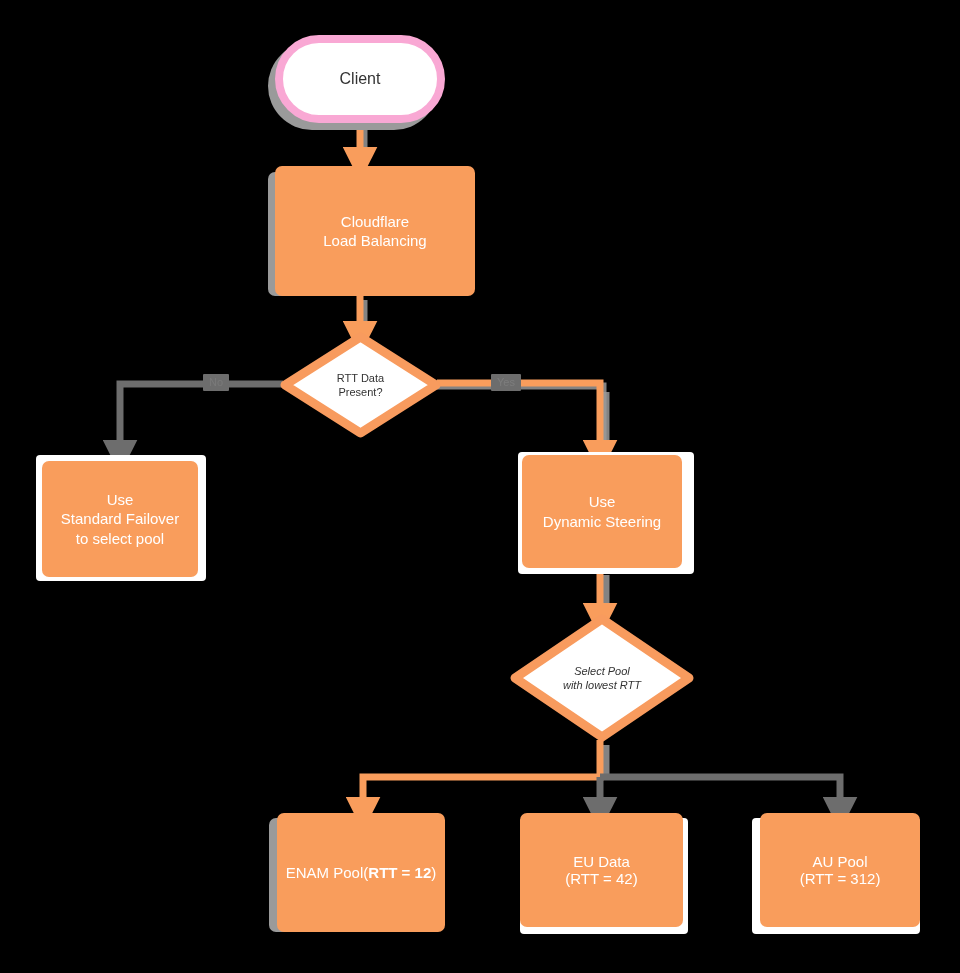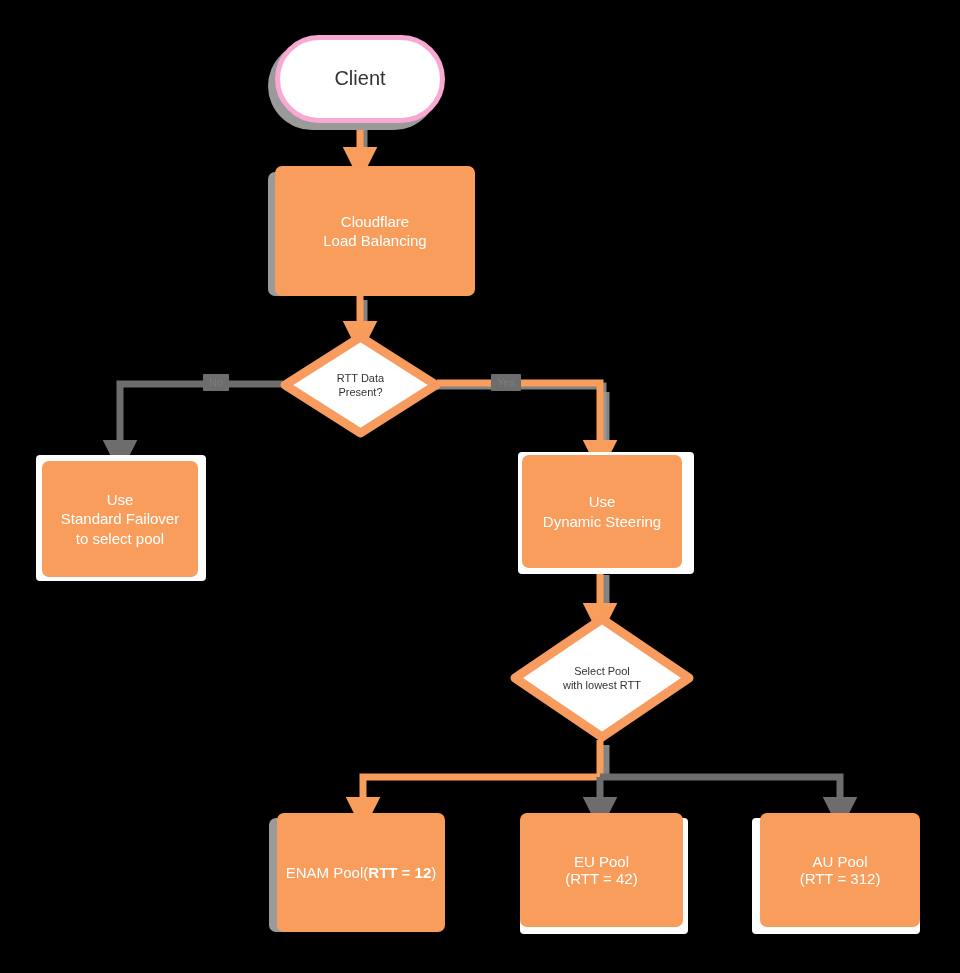--- a/index.html
+++ b/index.html
@@ -45,24 +45,24 @@
   .box-fill {
     background: #f99d5c;
     border-radius: 7px;
     color: #ffffff;
     font-size: 15px;
   }
 
   
   .box-stadium {
     background: #ffffff;
-    border: 5px solid #f9a8d4;
+    border: 8px solid #f9a8d4;
     border-radius: 48px;
     color: #333333;
-    font-size: 20px;
+    font-size: 16px;
   }
 
   
   .diamond-wrap {
     position: absolute;
     z-index: 5;
   }
   .diamond-shape {
     position: absolute;
     left: 0; top: 0;
@@ -174,39 +174,39 @@
 to select pool</span>
   </div>
 
   <div style="position:absolute; left:518px; top:452px; width:176px; height:122px;
               background:#ffffff; border-radius:4px; z-index:3;"></div>
   <div class="node box-fill" style="left:522px; top:455px; width:160px; height:113px;">
     <span class="label">Use
 Dynamic Steering</span>
   </div>
 
-  <div class="diamond-wrap" style="left:508px; top:612px; width:188px; height:132px;">
+  <div class="diamond-wrap" style="left:508px; top:612px; width:188px; height:132px;font-style:italic;">
     <svg class="diamond-shape" viewBox="0 0 188 132" xmlns="http://www.w3.org/2000/svg">
       <polygon points="94,7 181,66 94,125 7,66" fill="#ffffff" stroke="#f89b5e" stroke-width="9" stroke-linejoin="round"></polygon>
     </svg>
     <div class="diamond-text">Select Pool
 with lowest RTT</div>
   </div>
 
   <div style="position:absolute; left:269px; top:818px; width:170px; height:114px;
               background:#9a9a9a; border-radius:7px; z-index:3;"></div>
   <div class="node box-fill" style="left:277px; top:813px; width:168px; height:119px; ">
     <span>ENAM Pool</span>
     <span>(<span class="pool-bold">RTT = 12</span>)</span>
   </div>
 
   <div style="position:absolute; left:520px; top:818px; width:168px; height:116px;
               background:#ffffff; border-radius:4px; z-index:3;"></div>
   <div class="node box-fill" style="left:520px; top:813px; width:163px; height:114px; flex-direction:column;">
-    <span>EU Pool</span>
+    <span>EU Data</span>
     <span>(<span>RTT = 42</span>)</span>
   </div>
 
   <div style="position:absolute; left:752px; top:818px; width:168px; height:116px;
               background:#ffffff; border-radius:4px; z-index:3;"></div>
   <div class="node box-fill" style="left:760px; top:813px; width:160px; height:114px; flex-direction:column;">
     <span>AU Pool</span>
     <span>(<span>RTT = 312</span>)</span>
   </div>
 

